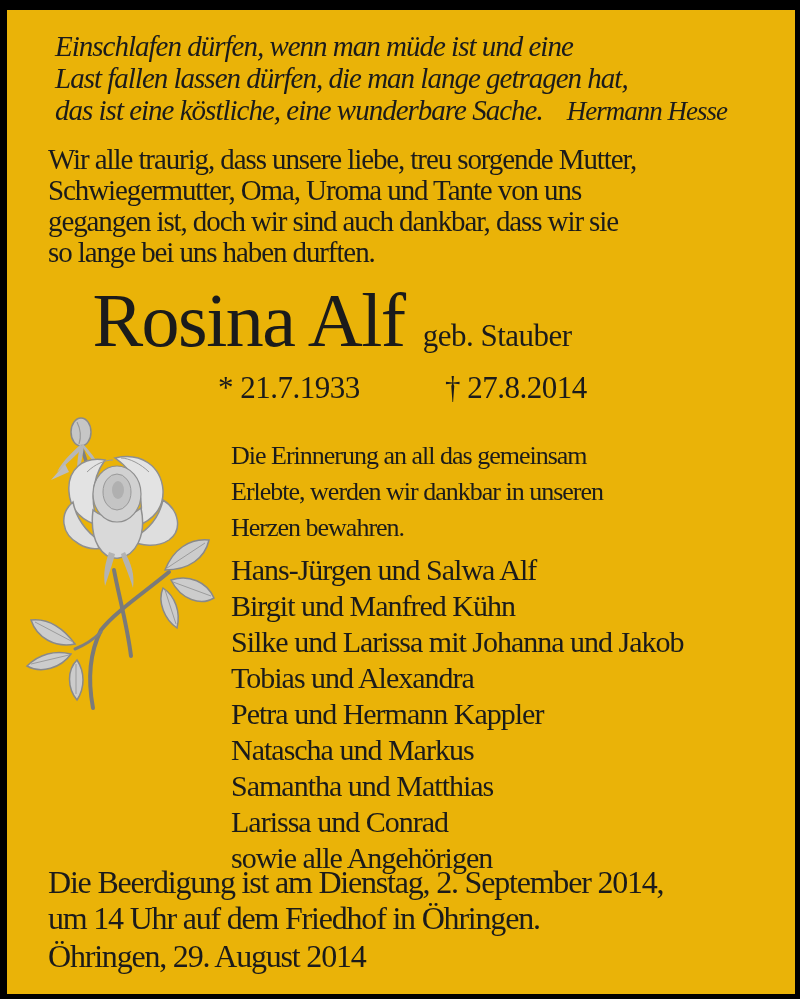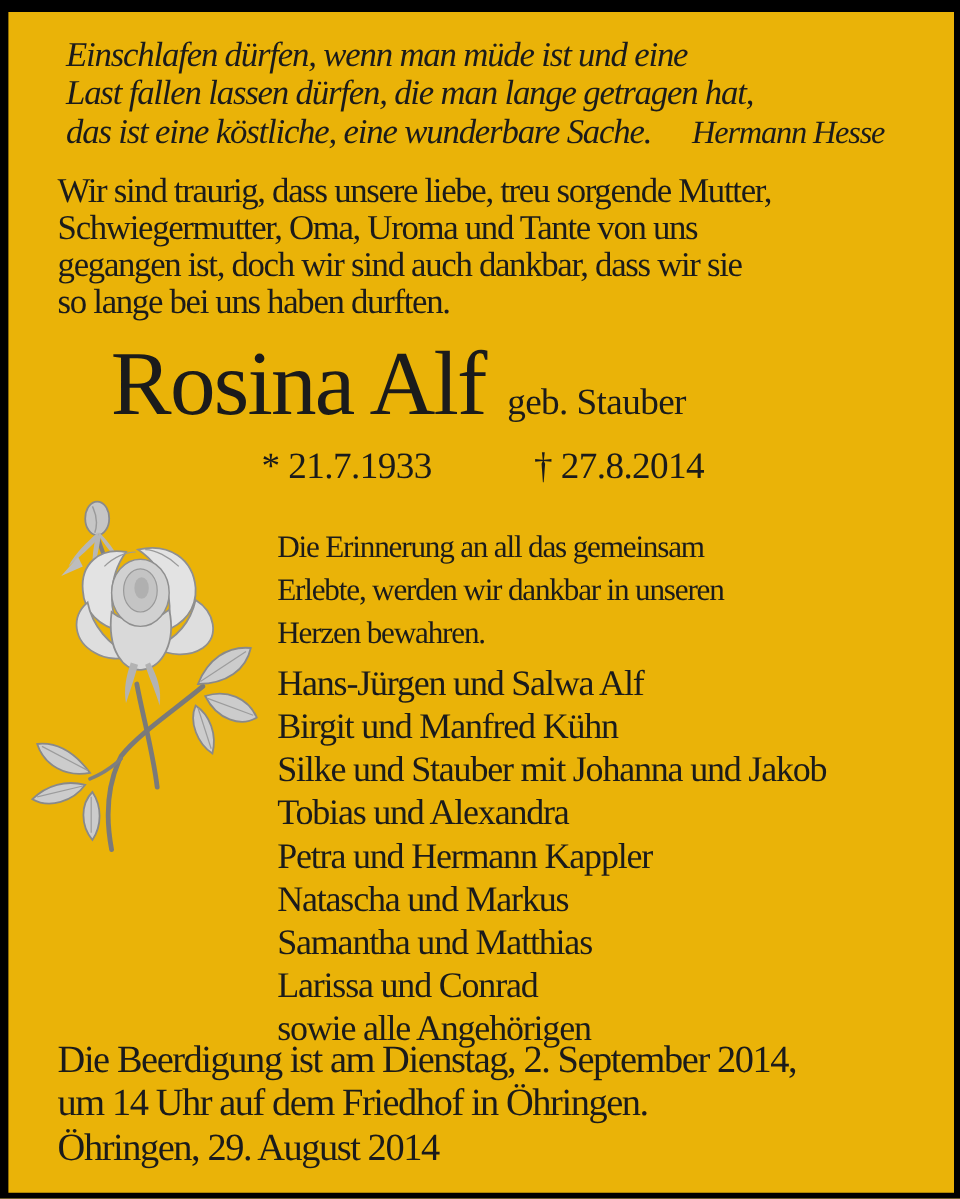--- a/index.html
+++ b/index.html
@@ -27,21 +27,21 @@
     left: 48px;
     top: 20px;
     font-style: italic;
     font-size: 29px;
     line-height: 32px;
     letter-spacing: -1px;
     white-space: nowrap;
   }
   .quote .attribution {
     font-size: 27px;
-    margin-left: 34px;
+    margin-left: 24px;
   }
 
   
   .intro {
     left: 41px;
     top: 134px;
     font-size: 29px;
     line-height: 31px;
     letter-spacing: -1.1px;
     white-space: nowrap;
@@ -125,21 +125,21 @@
 
   <div class="abs quote">
     <div>Einschlafen dürfen, wenn man müde ist und eine</div>
     <div>Last fallen lassen dürfen, die man lange getragen hat,</div>
     <div>
       <span>das ist eine köstliche, eine wunderbare Sache.</span><span class="attribution">Hermann Hesse</span>
     </div>
   </div>
 
   <div class="abs intro">
-      <div class="intro-line">Wir sind traurig, dass unsere liebe, treu sorgende Mutter,</div>
+      <div class="intro-line">Wir alle traurig, dass unsere liebe, treu sorgende Mutter,</div>
       <div class="intro-line">Schwiegermutter, Oma, Uroma und Tante von uns</div>
       <div class="intro-line">gegangen ist, doch wir sind auch dankbar, dass wir sie</div>
       <div class="intro-line">so lange bei uns haben durften.</div>
     </div>
 
   <div class="abs name-block">
     <span class="deceased-name">Rosina Alf</span><span class="maiden-name">geb. Stauber</span>
   </div>
 
   <div class="abs dates">
@@ -196,21 +196,21 @@
 
   <div class="abs memorial">
       <div class="memorial-line">Die Erinnerung an all das gemeinsam</div>
       <div class="memorial-line">Erlebte, werden wir dankbar in unseren</div>
       <div class="memorial-line">Herzen bewahren.</div>
     </div>
 
   <div class="abs mourners">
       <div class="mourner-line">Hans-Jürgen und Salwa Alf</div>
       <div class="mourner-line">Birgit und Manfred Kühn</div>
-      <div class="mourner-line">Silke und Stauber mit Johanna und Jakob</div>
+      <div class="mourner-line">Silke und Larissa mit Johanna und Jakob</div>
       <div class="mourner-line">Tobias und Alexandra</div>
       <div class="mourner-line">Petra und Hermann Kappler</div>
       <div class="mourner-line">Natascha und Markus</div>
       <div class="mourner-line">Samantha und Matthias</div>
       <div class="mourner-line">Larissa und Conrad</div>
       <div class="mourner-line">sowie alle Angehörigen</div>
     </div>
 
   <div class="abs funeral">
       <div class="funeral-line">Die Beerdigung ist am Dienstag, 2. September 2014,</div>

